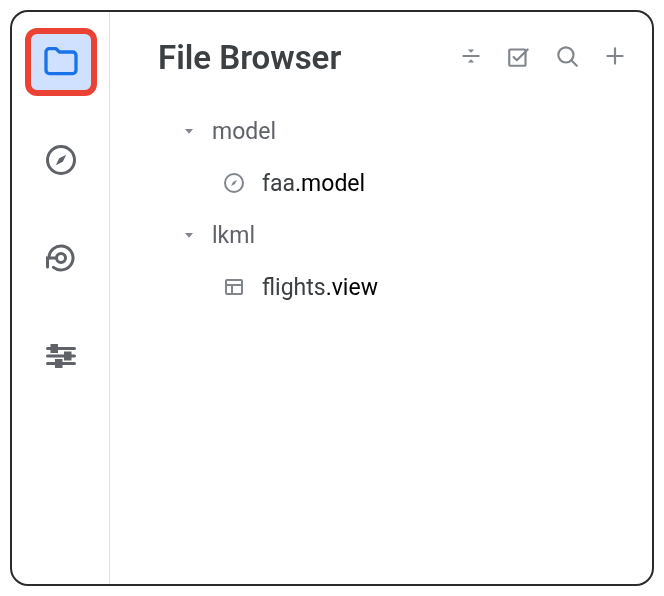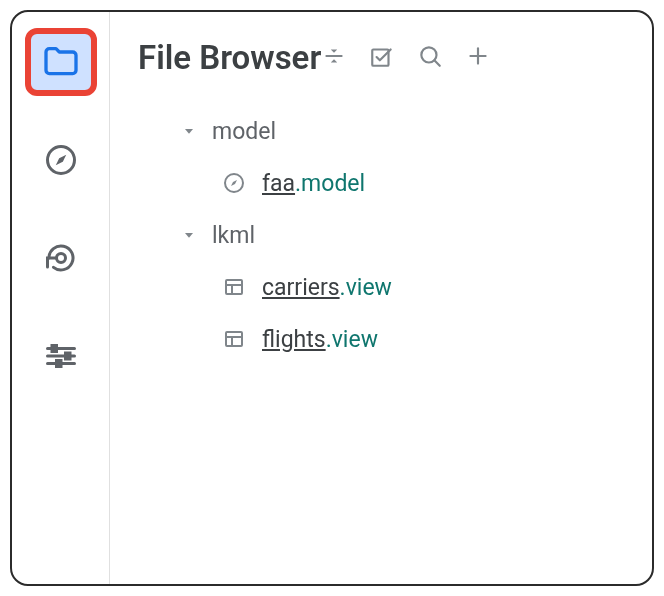--- a/index.html
+++ b/index.html
@@ -47,21 +47,23 @@
     .sidebar-btn svg { display: block; }
     .main {
       flex: 1;
       display: flex;
       flex-direction: column;
       padding: 26px 24px 0 28px;
     }
     .header {
       display: flex;
       align-items: center;
+      justify-content: space-between;
       margin-bottom: 28px;
+      margin-left: 20px;
     }
     .title {
       font-size: 33px;
       font-weight: 600;
       color: #3c4043;
     }
     .header-actions {
       display: flex;
       align-items: center;
       gap: 22px;
@@ -93,22 +95,22 @@
       width: 18px;
       display: flex;
       justify-content: center;
     }
     .node-icon {
       color: #80868b;
       width: 28px;
       display: flex;
       justify-content: center;
     }
-    .node-label { color: #3c4043; text-decoration: underline; }
-    .node-ext { color: #0f766e; }
+    .node-label { color: #3c4043; }
+    .node-ext { color: #000000; }
     .folder-label { color: #5f6368; }
   </style>
 </head>
 <body>
 
 <div class="window">
   <div class="sidebar">
     <div class="sidebar-btn active">
       <span>
         <svg width="40" height="40" viewBox="0 0 24 24" fill="none" stroke="currentColor" stroke-width="2" stroke-linejoin="round">
@@ -219,29 +221,19 @@
       </div>
       <div class="tree-children">
         <div class="tree-row">
           <span class="node-icon">
             <svg width="24" height="24" viewBox="0 0 24 24" fill="none" stroke="currentColor" stroke-width="2">
                 <rect x="4" y="5" width="16" height="14" rx="1"></rect>
                 <line x1="4" y1="10" x2="20" y2="10"></line>
                 <line x1="10" y1="10" x2="10" y2="19"></line>
               </svg>
           </span>
-          <span><span class="node-label">carriers</span><span class="node-ext">.view</span></span>
-        </div>
-        <div class="tree-row">
-          <span class="node-icon">
-            <svg width="24" height="24" viewBox="0 0 24 24" fill="none" stroke="currentColor" stroke-width="2">
-                <rect x="4" y="5" width="16" height="14" rx="1"></rect>
-                <line x1="4" y1="10" x2="20" y2="10"></line>
-                <line x1="10" y1="10" x2="10" y2="19"></line>
-              </svg>
-          </span>
           <span><span class="node-label">flights</span><span class="node-ext">.view</span></span>
         </div>
       </div>
 
     </div>
   </div>
 </div>
 
 </body></html>

